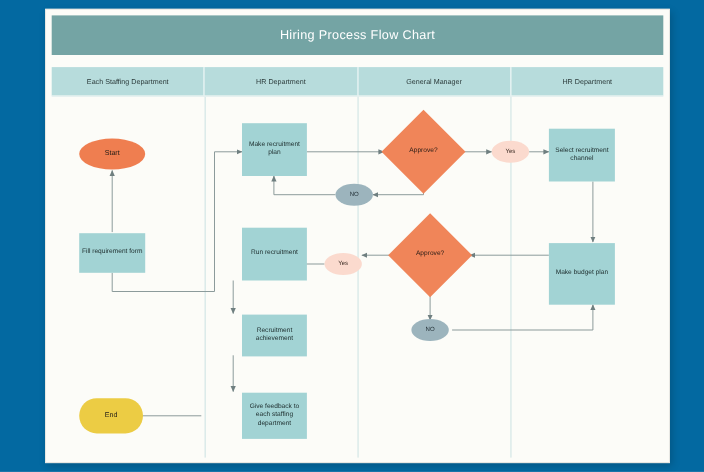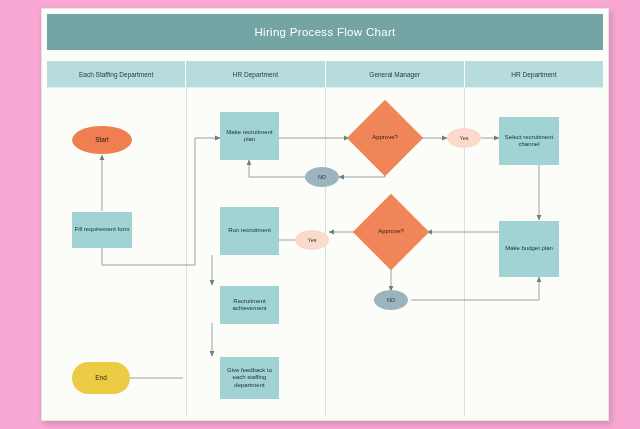--- a/index.html
+++ b/index.html
@@ -8,21 +8,21 @@
     background: #ffffff;
     width: 640px;
     height: 429px;
     overflow: hidden;
     font-family: "Liberation Sans", sans-serif;
   }
   #app {
     position: relative;
     width: 640px;
     height: 429px;
-    background: #f9a8d4;
+    background: #0369a1;
   }
   
   #sheet {
     position: absolute;
     left: 41px;
     top: 8px;
     width: 566px;
     height: 411px;
     background: #fcfcf9;
     border: 1px solid #e7e7e2;

